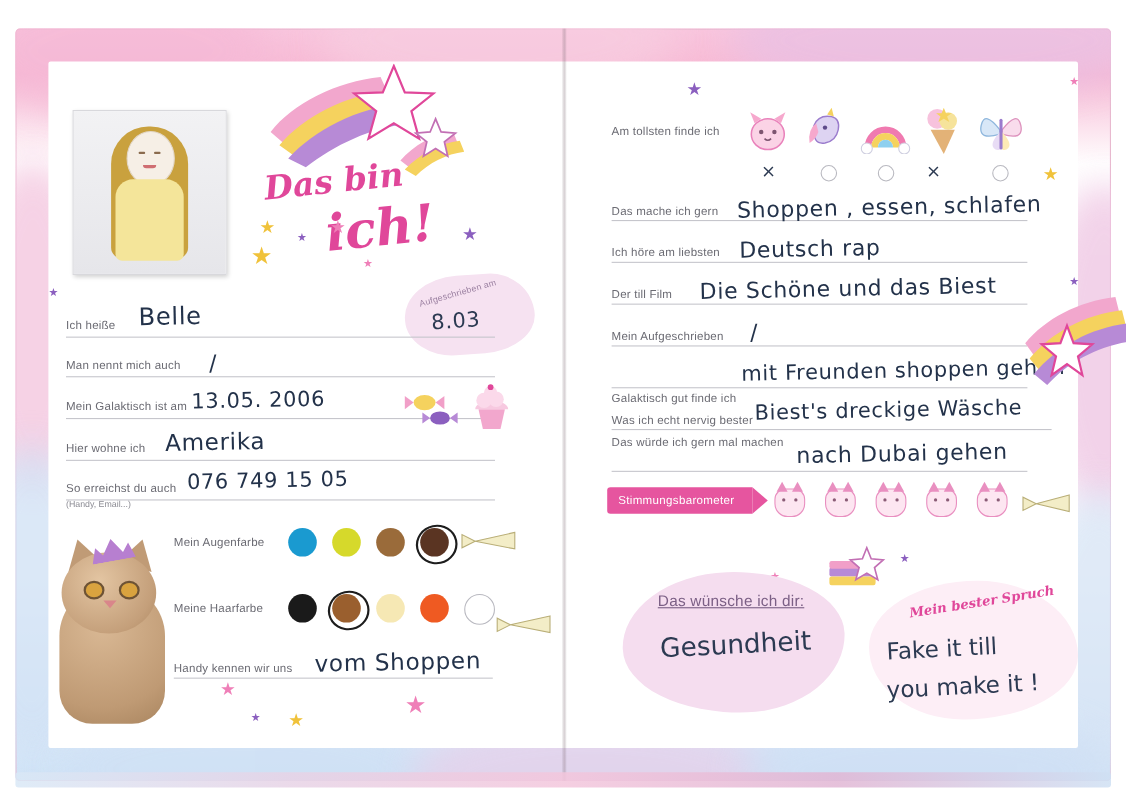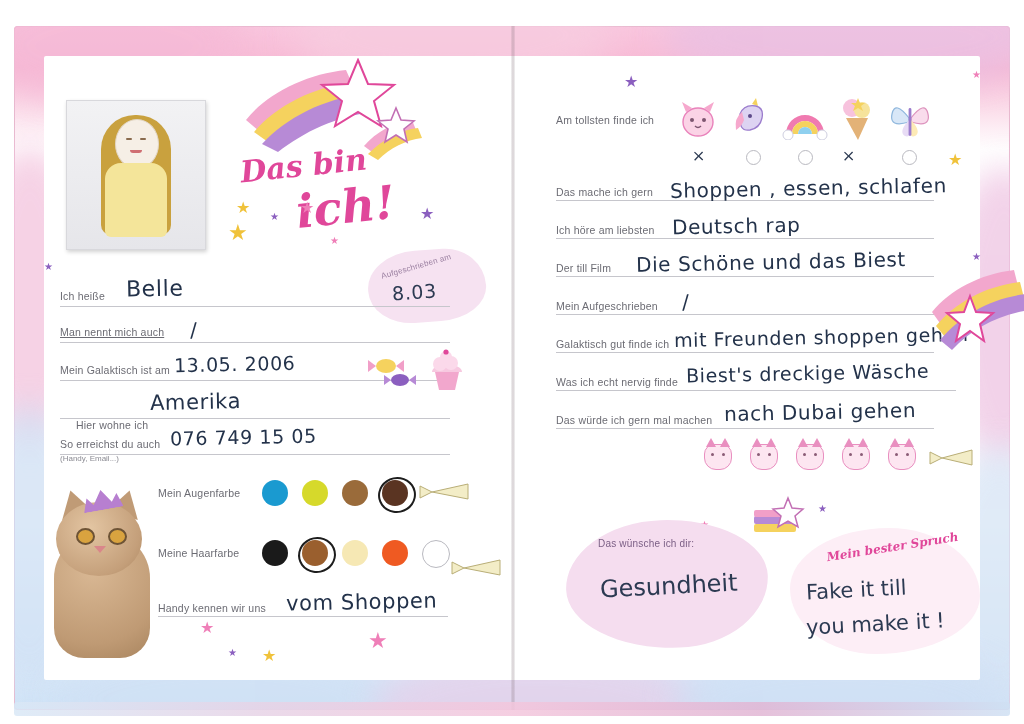--- a/index.html
+++ b/index.html
@@ -324,22 +324,23 @@
     position: absolute;
     left: 566px; top: 520px;
     width: 202px; height: 128px;
     background: #f5ddef;
     border-radius: 48% 52% 45% 55% / 52% 46% 54% 48%;
     transform: rotate(-2deg);
   }
   .wish-label {
     position: absolute;
     left: 598px; top: 538px;
-    font-size: 10px;
+    font-size: 14px;
     color: #7b5f85;
+    text-decoration: underline;
   }
   .wish-value {
     position: absolute;
     left: 600px; top: 572px;
     font-family: "DejaVu Sans", sans-serif;
     font-size: 24px;
     color: #2c3a52;
     transform: rotate(-3deg);
   }
 
@@ -453,29 +454,29 @@
   <div class="star pink small" style="left:330px;top:236px;">★</div>
 
   <div class="cloud"></div>
   <div class="cloud-label printed">Aufgeschrieben am</div>
   <div class="cloud-date hand">8.03</div>
 
   <div class="flabel printed" style="left:60px;top:290px;">Ich heiße</div>
   <div class="fline" style="left:60px;top:306px;width:390px;"></div>
   <div class="fvalue hand" style="left:126px;top:276px;font-size:22px;">Belle</div>
 
-  <div class="flabel printed" style="left:60px;top:326px;text-decoration:underline;">Man nennt mich auch</div>
+  <div class="flabel printed" style="left:60px;top:326px;">Man nennt mich auch</div>
   <div class="fline" style="left:60px;top:342px;width:390px;"></div>
   <div class="fvalue hand" style="left:190px;top:318px;font-size:20px;">/</div>
 
   <div class="flabel printed" style="left:60px;top:364px;">Mein Galaktisch ist am</div>
   <div class="fline" style="left:60px;top:380px;width:390px;"></div>
   <div class="fvalue hand" style="left:174px;top:353px;">13.05. 2006</div>
 
-  <div class="flabel printed" style="left:60px;top:419px;margin-left:16px;">Hier wohne ich</div>
+  <div class="flabel printed" style="left:60px;top:402px;">Hier wohne ich</div>
   <div class="fline" style="left:60px;top:418px;width:390px;"></div>
   <div class="fvalue hand" style="left:150px;top:390px;font-size:21px;">Amerika</div>
 
   <div class="flabel printed" style="left:60px;top:438px;">So erreichst du auch</div>
   <div class="fline" style="left:60px;top:454px;width:390px;"></div>
   <div class="fvalue hand" style="left:170px;top:426px;">076 749 15 05</div>
   <div class="hint" style="left:60px;top:454px;">(Handy, Email...)</div>
 
   <svg style="position:absolute;left:366px;top:352px;width:56px;height:38px;" viewBox="0 0 56 38">
     <ellipse cx="20" cy="14" rx="10" ry="7" fill="#f5d25e"></ellipse>
@@ -594,39 +595,40 @@
   <div class="r-value hand" style="left:672px;top:214px;font-size:20px;">Deutsch rap</div>
 
   <div class="r-label printed" style="left:556px;top:262px;">Der till Film</div>
   <div class="r-line" style="left:556px;top:276px;width:378px;"></div>
   <div class="r-value hand" style="left:636px;top:250px;font-size:20px;">Die Schöne und das Biest</div>
 
   <div class="r-label printed" style="left:556px;top:300px;">Mein Aufgeschrieben</div>
   <div class="r-line" style="left:556px;top:314px;width:378px;"></div>
   <div class="r-value hand" style="left:682px;top:290px;font-size:20px;">/</div>
 
-  <div class="r-label printed" style="left:556px;top:338px;text-align:right;">Galaktisch gut finde ich</div>
+  <div class="r-label printed" style="left:556px;top:356px;text-align:right;">Galaktisch gut finde ich</div>
   <div class="r-line" style="left:556px;top:352px;width:378px;"></div>
   <div class="r-value hand" style="left:674px;top:326px;font-size:19px;">mit Freunden shoppen gehen</div>
 
-  <div class="r-label printed" style="left:556px;top:376px;">Was ich echt nervig finde</div>
+  <div class="r-label printed" style="left:556px;top:376px;">Was ich echt nervig bester</div>
   <div class="r-line" style="left:556px;top:390px;width:400px;"></div>
   <div class="r-value hand" style="left:686px;top:362px;font-size:19px;">Biest's dreckige Wäsche</div>
 
-  <div class="r-label printed" style="left:556px;top:414px;">Das würde ich gern mal machen</div>
+  <div class="r-label printed" style="left:556px;top:396px;">Das würde ich gern mal machen</div>
   <div class="r-line" style="left:556px;top:428px;width:378px;"></div>
   <div class="r-value hand" style="left:724px;top:400px;font-size:20px;">nach Dubai gehen</div>
 
   <svg class="shoot" style="left:930px;top:256px;width:100px;height:110px;" viewBox="0 0 100 110">
     <path d="M2 56 C20 34 50 18 84 14 L88 30 C58 34 30 48 12 70 Z" fill="#f2a7cd"></path>
     <path d="M6 70 C26 46 56 30 90 26 L94 42 C64 46 36 60 16 82 Z" fill="#f5d25e"></path>
     <path d="M10 84 C32 58 62 42 96 38 L100 54 C70 58 42 72 22 94 Z" fill="#b78ad6"></path>
     <path d="M40 40 L46 56 L63 57 L50 68 L54 85 L40 75 L26 85 L30 68 L17 57 L34 56 Z" fill="#ffffff" stroke="#e0479a" stroke-width="2"></path>
   </svg>
 
+  <div class="mood-tag">Stimmungsbarometer</div>
   <div class="cat-face" style="left:704px;top:444px;">
     <span class="cat-eye" style="left:6px;"></span>
     <span class="cat-eye" style="right:6px;"></span>
   </div>
   <div class="cat-face" style="left:750px;top:444px;">
     <span class="cat-eye" style="left:6px;"></span>
     <span class="cat-eye" style="right:6px;"></span>
   </div>
   <div class="cat-face" style="left:796px;top:444px;">
     <span class="cat-eye" style="left:6px;"></span>

